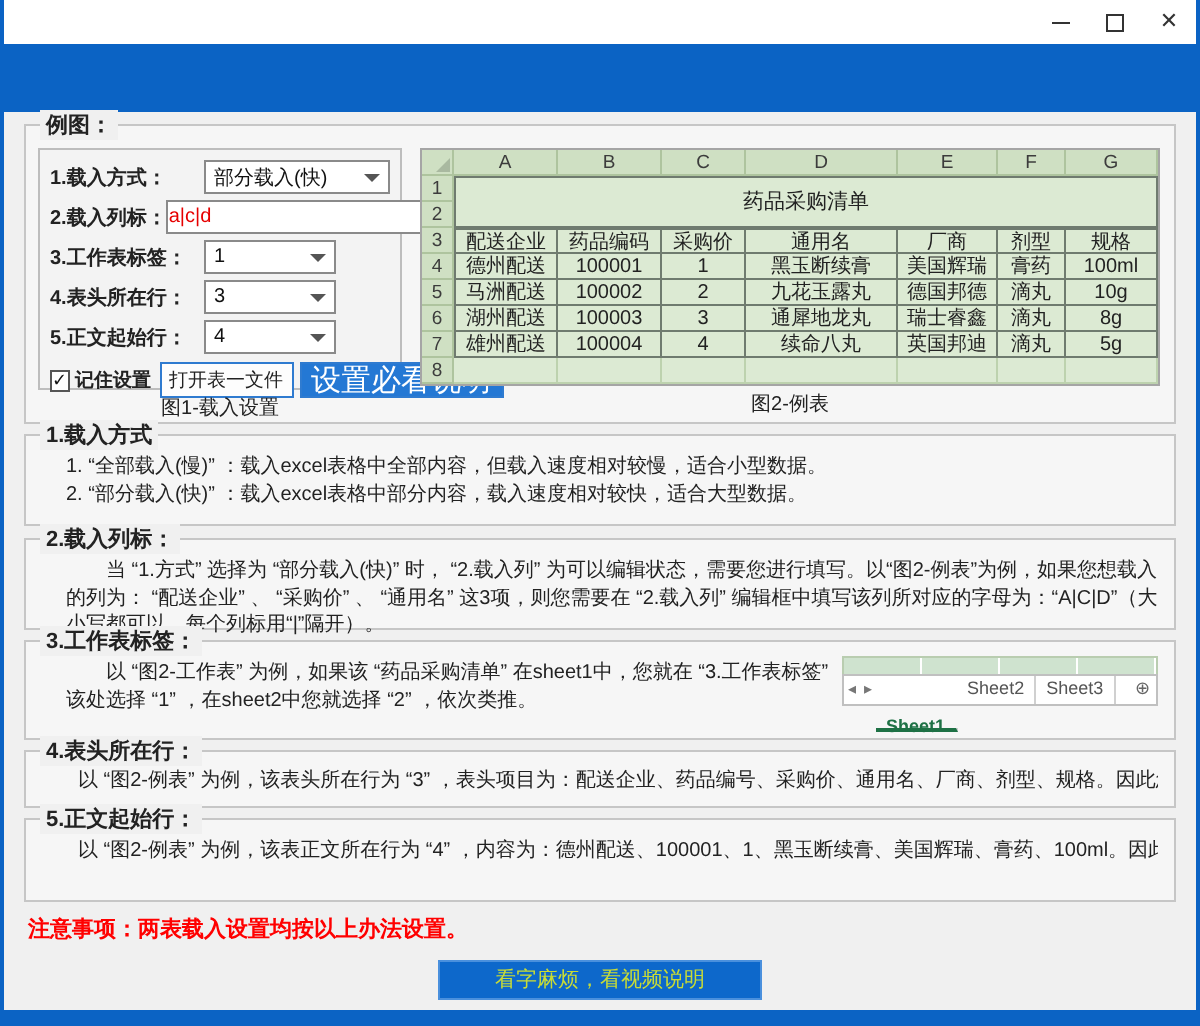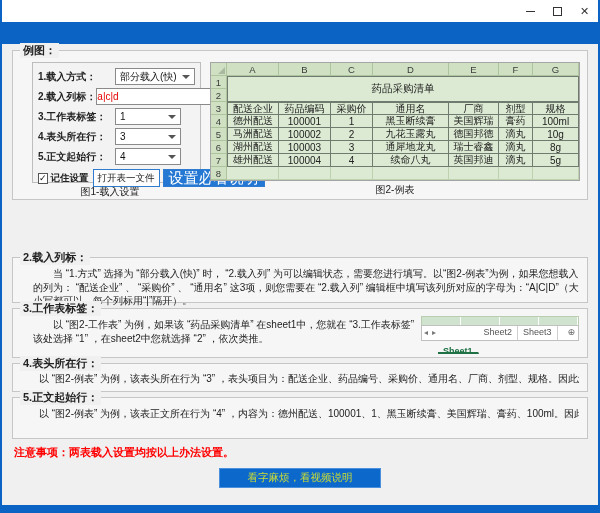--- a/index.html
+++ b/index.html
@@ -9,29 +9,29 @@
     border-left:2px solid #0b63c4;border-right:2px solid #0b63c4;border-bottom:8px solid #0b63c4;overflow:hidden;}
   
   .titlebar{position:absolute;top:0;left:0;right:0;height:22px;background:#ffffff;display:flex;justify-content:flex-end;align-items:stretch;}
   .tb-btn{width:27px;display:flex;align-items:center;justify-content:center;cursor:default;}
   .icon-min{display:block;width:9px;height:1px;background:#333;}
   .icon-max{display:block;width:9px;height:9px;border:1px solid #333;background:transparent;}
   .icon-close{font-size:11px;color:#333;line-height:1;}
   
   .blueband{position:absolute;top:22px;left:0;right:0;height:34px;background:#0b63c4;}
   
-  .content{position:absolute;top:44px;left:0;right:0;height:314px;background:#f0f0f0;}
+  .content{position:absolute;top:56px;left:0;right:0;height:314px;background:#f0f0f0;}
   .groupbox{position:absolute;border:1px solid #c6c6c6;background:#f6f6f6;}
   .gb-title{position:absolute;top:-8px;left:7px;background:#f0f0f0;padding:0 3px;font-weight:bold;font-size:11px;color:#222;white-space:nowrap;}
   
   .example-box{left:10px;right:10px;top:6px;height:150px;}
   .example-inner{display:flex;gap:6px;padding:11px 4px 2px 6px;height:100%;}
   .left-col{width:182px;display:flex;flex-direction:column;}
   .right-col{flex:1;display:flex;flex-direction:column;align-items:center;}
-  .panel-box{border:1px solid #bdbdbd;background:#f3f3f3;padding:5px 5px 4px 5px;height:121px;display:flex;flex-direction:column;gap:3px;margin-left:13px;}
+  .panel-box{border:1px solid #bdbdbd;background:#f3f3f3;padding:5px 5px 4px 5px;height:121px;display:flex;flex-direction:column;gap:3px;}
   .form-row{display:flex;align-items:center;height:17px;}
   .flabel{width:77px;font-size:10px;font-weight:bold;color:#222;white-space:nowrap;}
   .combo{flex:1;height:17px;background:#fff;border:1px solid #8a8a8a;display:flex;align-items:center;padding:0 4px;font-size:10px;color:#111;}
   .combo.narrow{flex:0 0 66px;}
   .combo-arrow{margin-left:auto;width:0;height:0;border-left:4px solid transparent;border-right:4px solid transparent;border-top:4px solid #555;}
   .col-input{flex:1;height:17px;border:1px solid #8a8a8a;background:#fff;color:#e60000;font-size:10px;padding:0 0;font-family:inherit;outline:none;}
   .btn-row{display:flex;align-items:center;gap:3px;height:18px;margin-top:1px;}
   .chk{width:11px;height:11px;border:1px solid #555;background:#fff;display:flex;align-items:center;justify-content:center;font-size:9px;color:#111;line-height:1;}
   .chk-label{font-size:9.5px;font-weight:bold;color:#222;margin-right:1px;white-space:nowrap;}
   .btn-plain{height:18px;border:1px solid #2f7bd0;background:#fdfdfd;color:#222;font-size:9.5px;padding:0 4px;display:flex;align-items:center;white-space:nowrap;}
@@ -197,20 +197,27 @@
                 <div class="xc " style="grid-area: 9 / 6;"></div>
                 <div class="xc " style="grid-area: 9 / 7;"></div>
                 <div class="xc " style="grid-area: 9 / 8;"></div>
               </div>
           </div>
           <div class="fig-caption">图2-例表</div>
         </div>
       </div>
     </div>
 
+    <div class="groupbox" style="left:10px;right:10px;top:161px;height:46px;">
+      <span class="gb-title">1.载入方式</span>
+      <div class="sec-body">
+        <div class="sec-line">1. “全部载入(慢)” ：载入excel表格中全部内容，但载入速度相对较慢，适合小型数据。</div>
+        <div class="sec-line">2. “部分载入(快)” ：载入excel表格中部分内容，载入速度相对较快，适合大型数据。</div>
+      </div>
+    </div>
 
     <div class="groupbox" style="left:10px;right:10px;top:213px;height:46px;">
       <span class="gb-title">2.载入列标：</span>
       <div class="sec-body">
         <div class="sec-line para">当 “1.方式” 选择为 “部分载入(快)” 时， “2.载入列” 为可以编辑状态，需要您进行填写。以“图2-例表”为例，如果您想载入的列为： “配送企业” 、 “采购价” 、 “通用名” 这3项，则您需要在 “2.载入列” 编辑框中填写该列所对应的字母为：“A|C|D”（大小写都可以，每个列标用“|”隔开）。</div>
       </div>
     </div>
 
     <div class="groupbox" style="left:10px;right:10px;top:264px;height:50px;">
       <span class="gb-title">3.工作表标签：</span>

